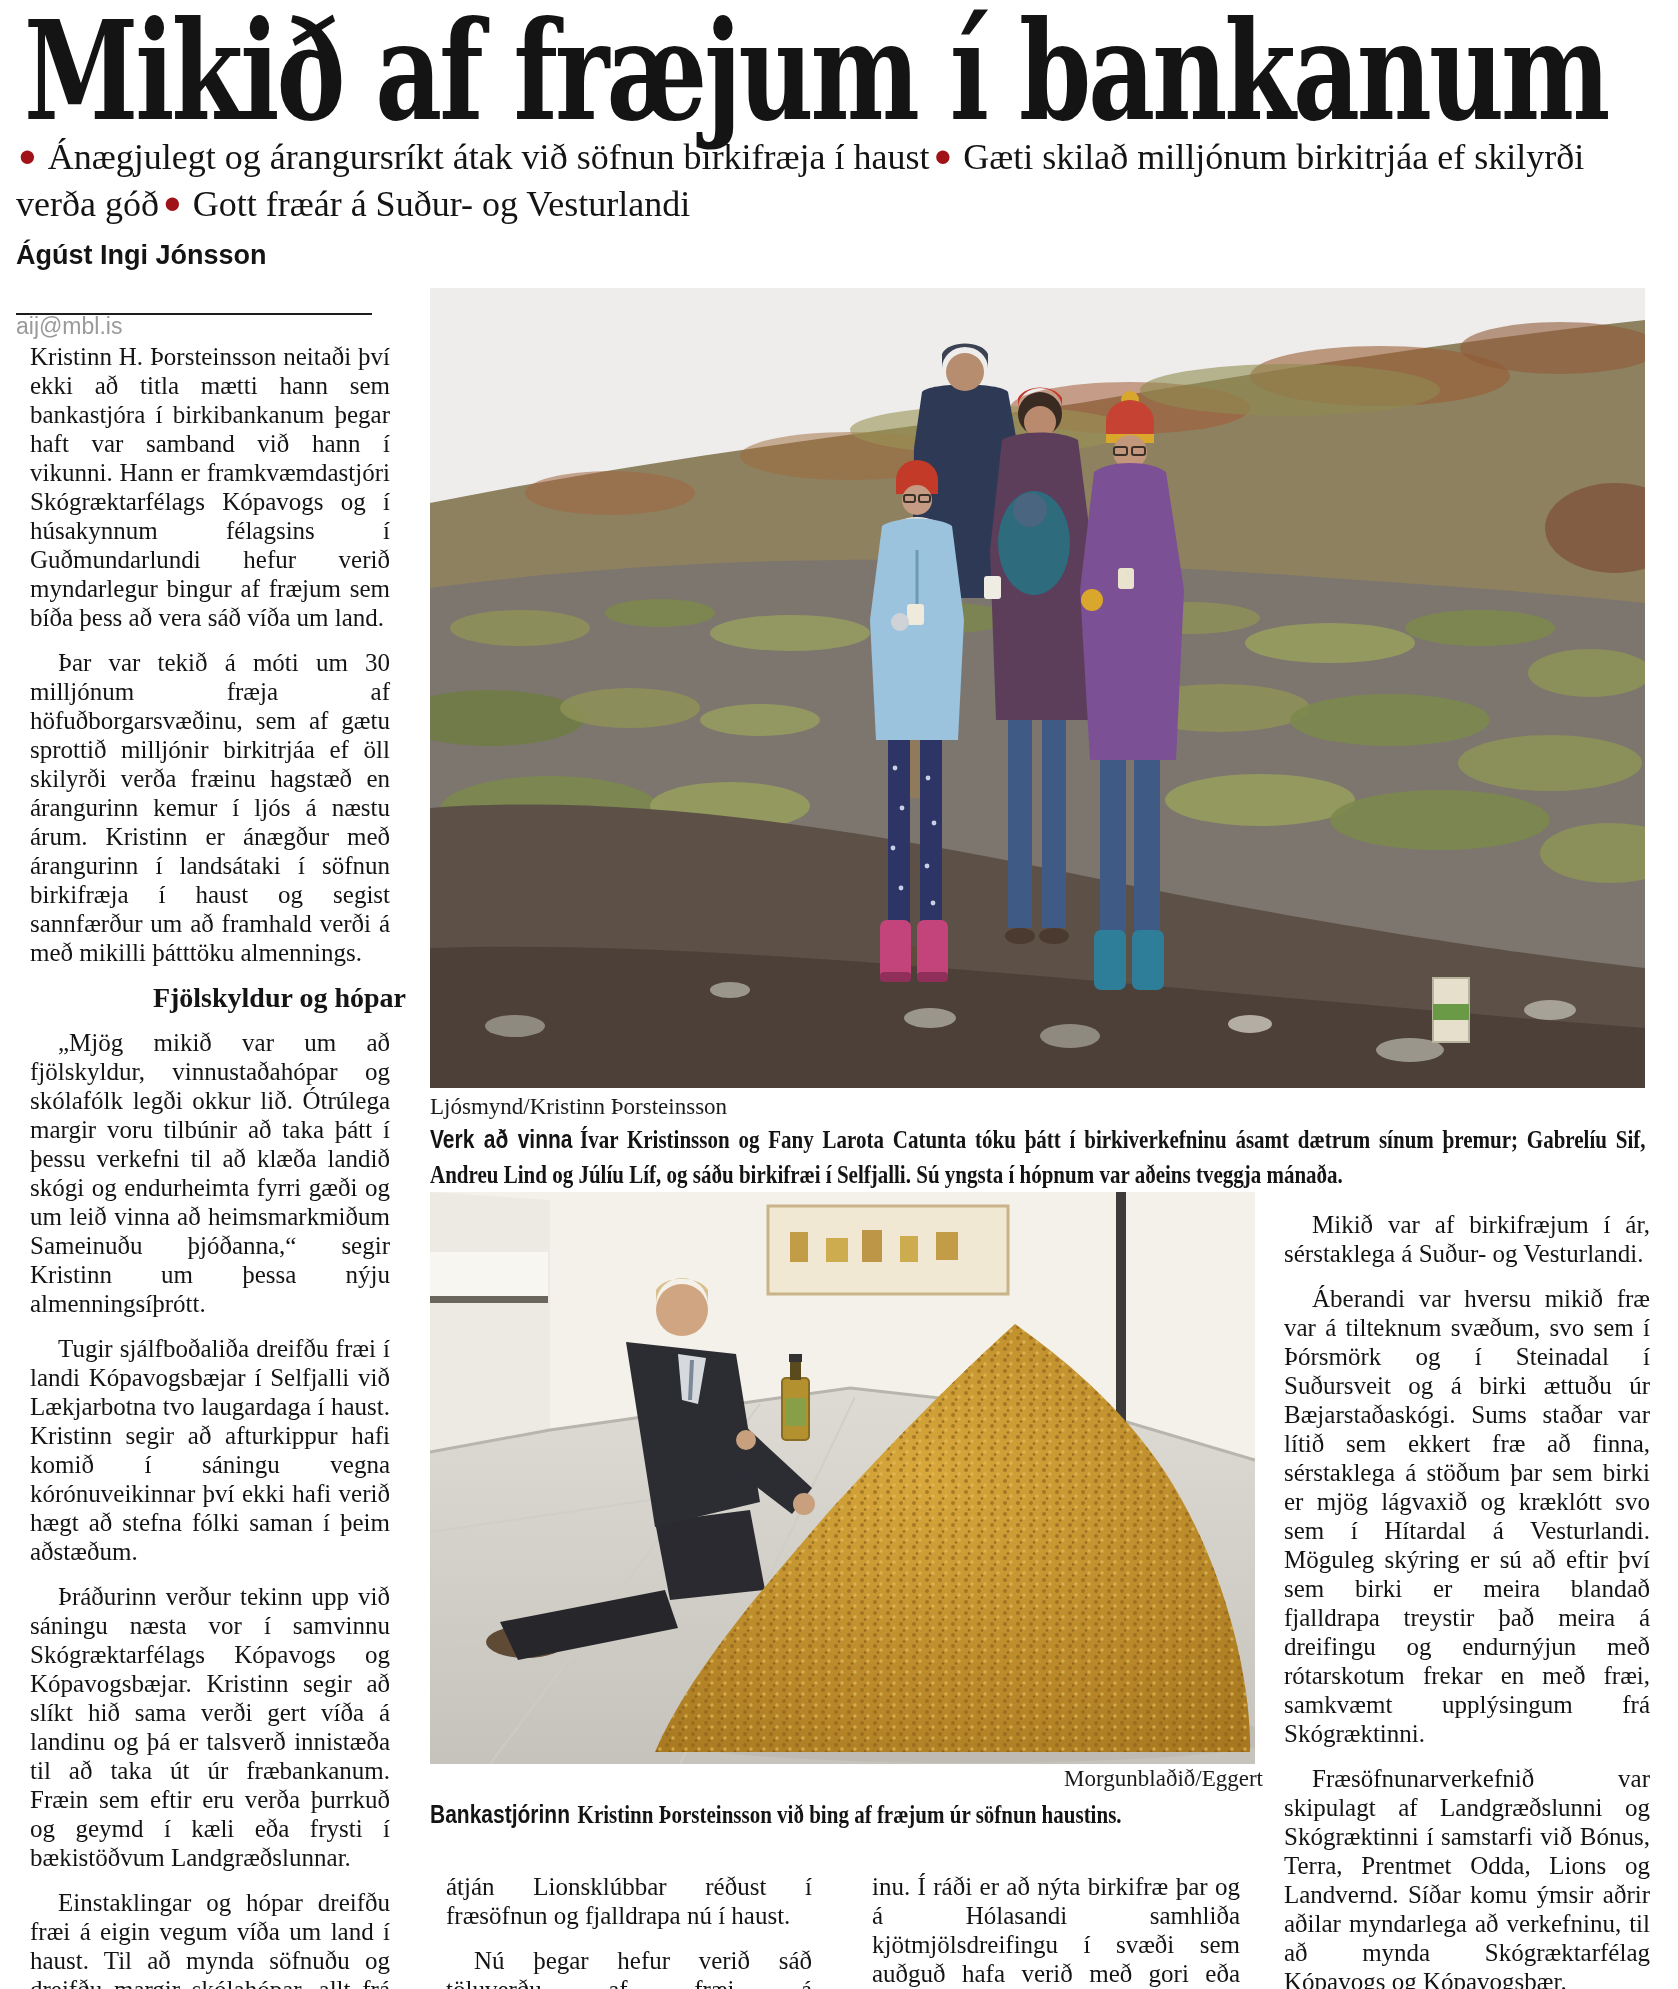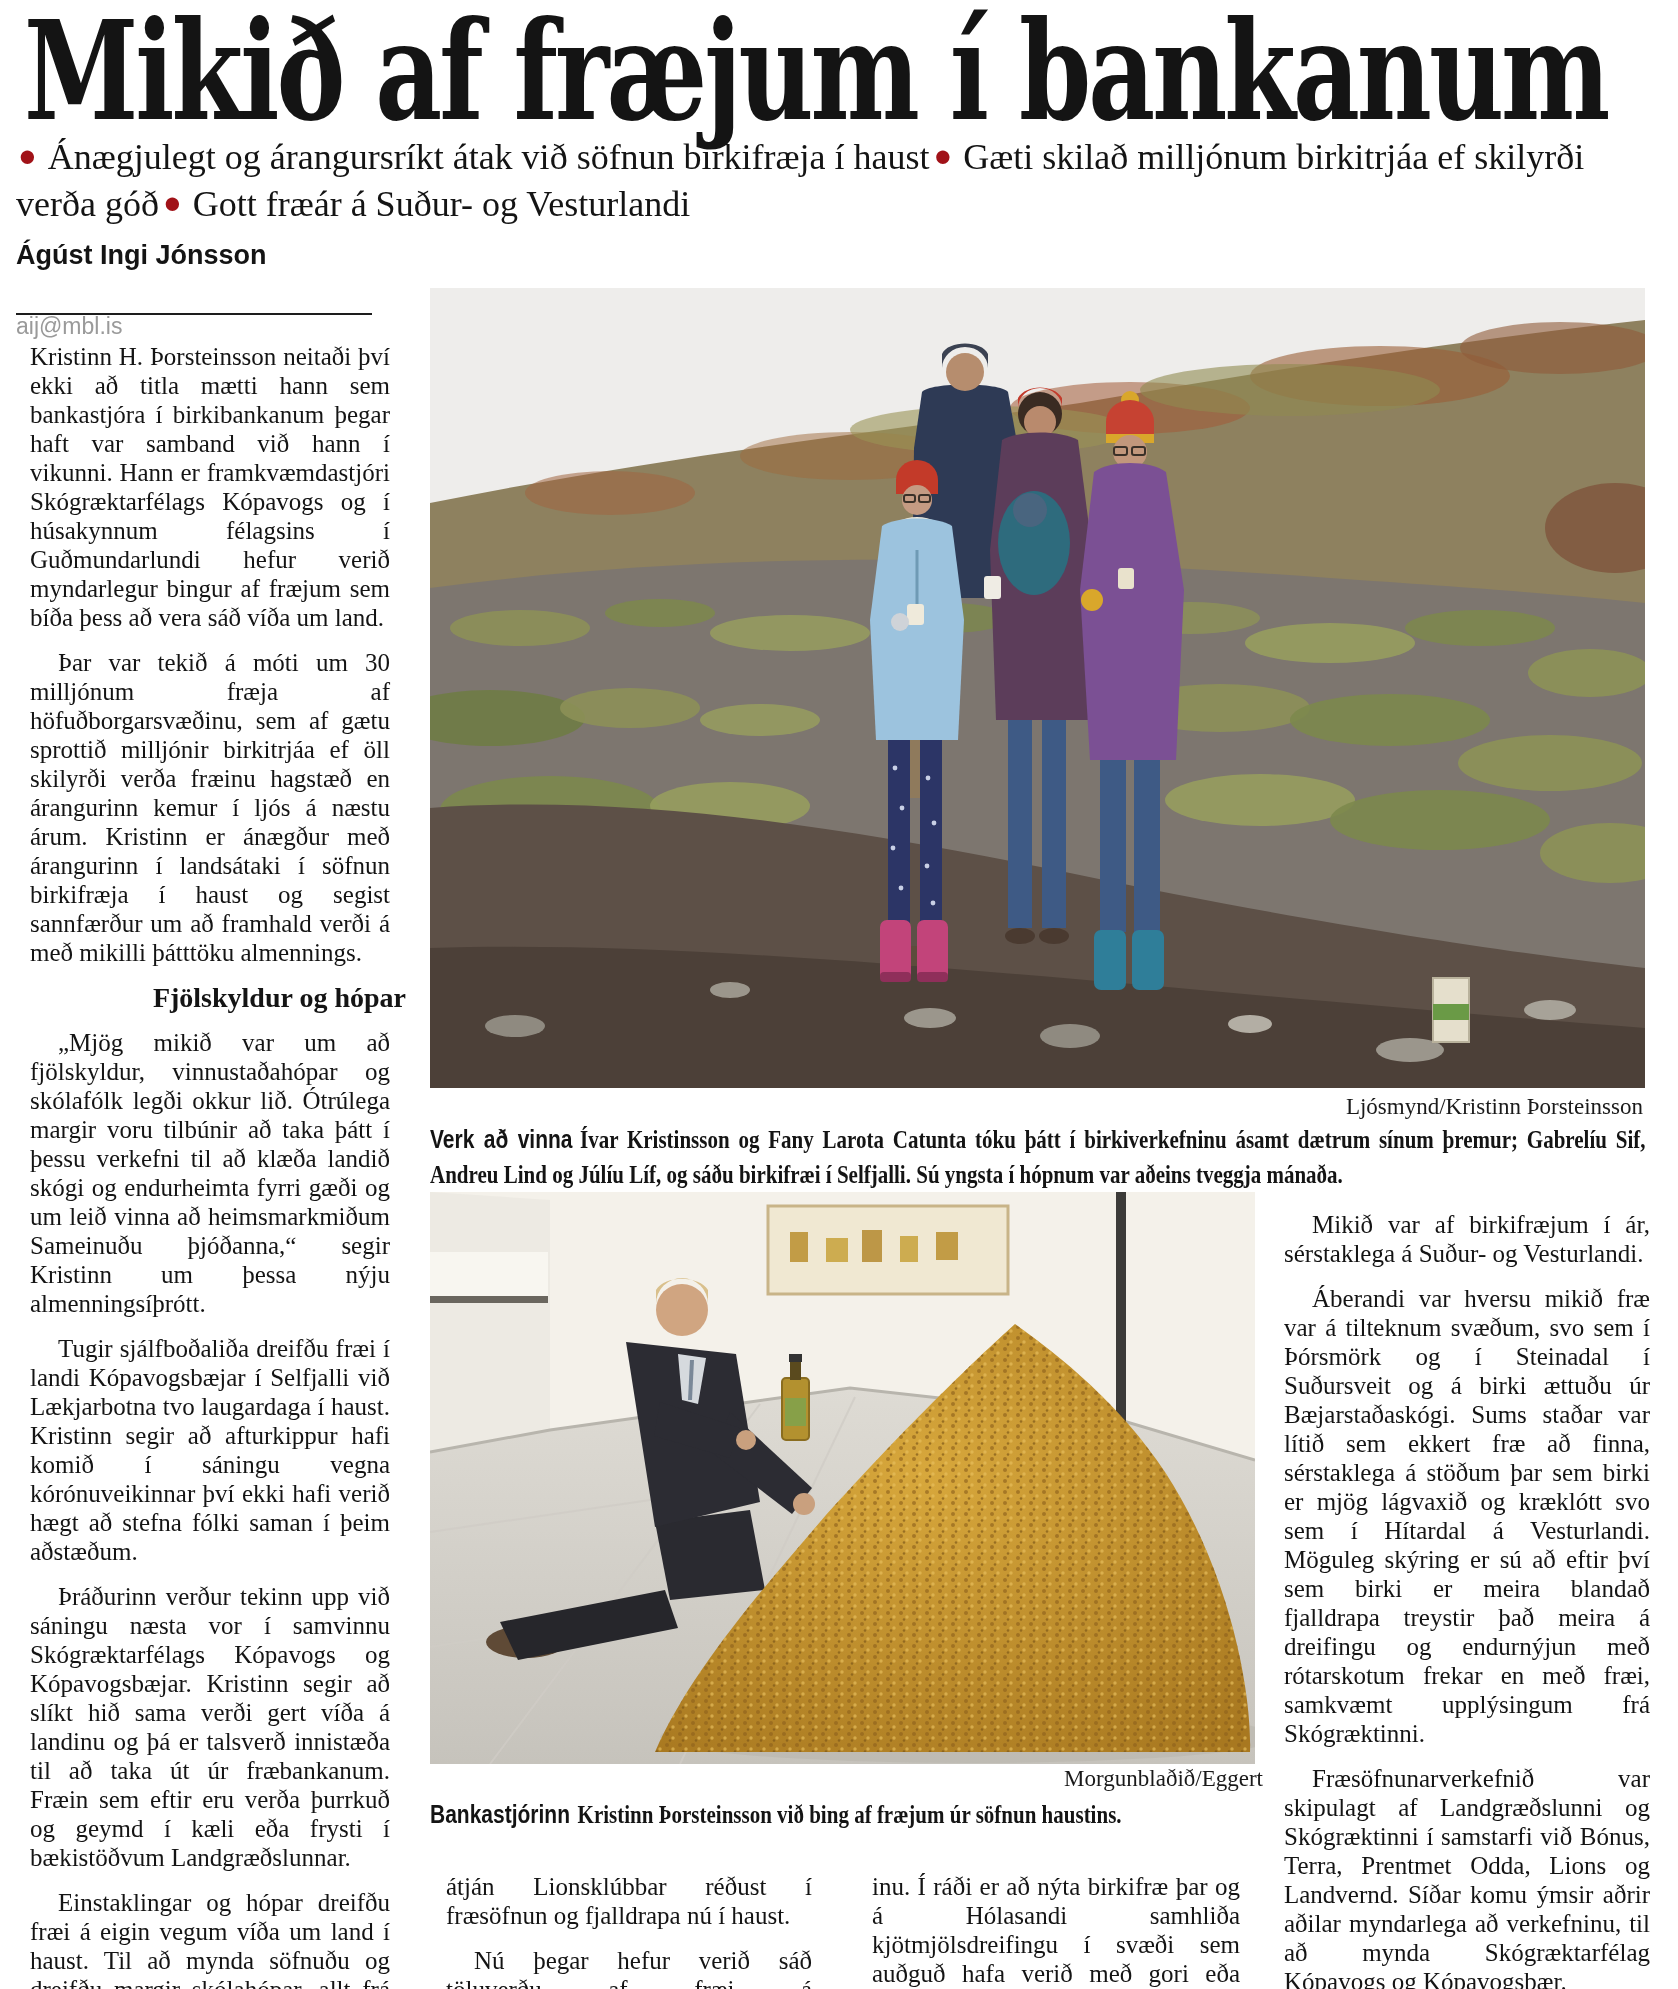--- a/index.html
+++ b/index.html
@@ -29,21 +29,21 @@
   
   .bodytext{font-size:25px;line-height:29px;text-align:justify;hyphens:auto;}
   .bodytext p{margin:16px;}
   .ind{text-indent:28px;}
   #leftcol{left:14px;top:326px;width:392px;}
   .sec{font-size:28px;font-weight:bold;margin:9px 0 5px 0;text-align:right;text-indent:0;}
   
   #photo1{left:430px;top:288px;}
   #photo2{left:430px;top:1192px;}
   .credit{font-size:23px;color:#1a1a1a;}
-  #credit1{left:430px;top:1094px;width:1213px;text-align:right;}
+  #credit1{left:430px;top:1094px;width:1213px;}
   #credit2{left:440px;top:1766px;width:823px;text-align:right;}
   .caption{
     font-weight:bold;font-size:25px;line-height:35px;text-align:justify;
     transform:scaleX(0.84);transform-origin:left top;
   }
   #caption1{left:430px;top:1122px;width:1447px;}
   #caption2{left:430px;top:1797px;width:982px;text-align:left;}
   .caplead{font-family:"Liberation Sans",sans-serif;font-weight:bold;margin-right:9px;}
   
   #colA{left:430px;top:1856px;width:398px;}

